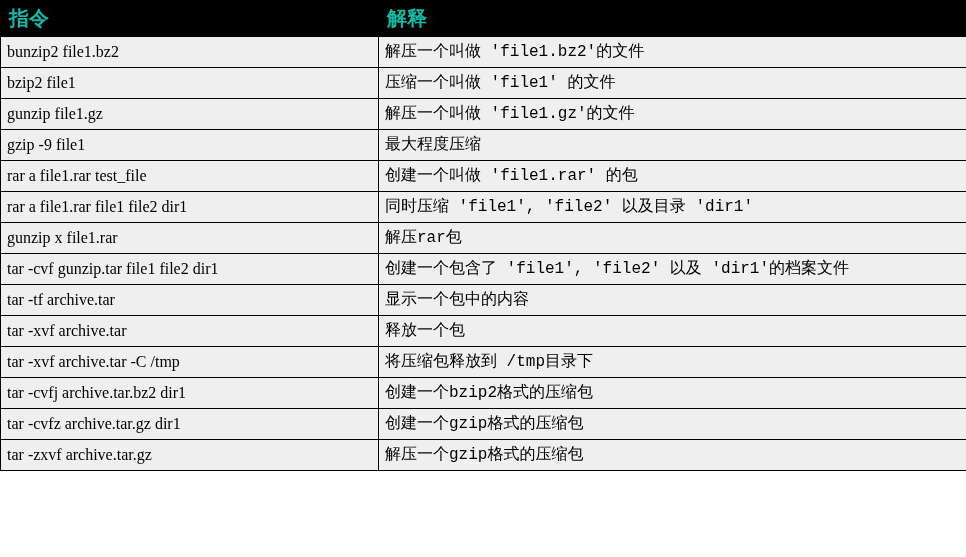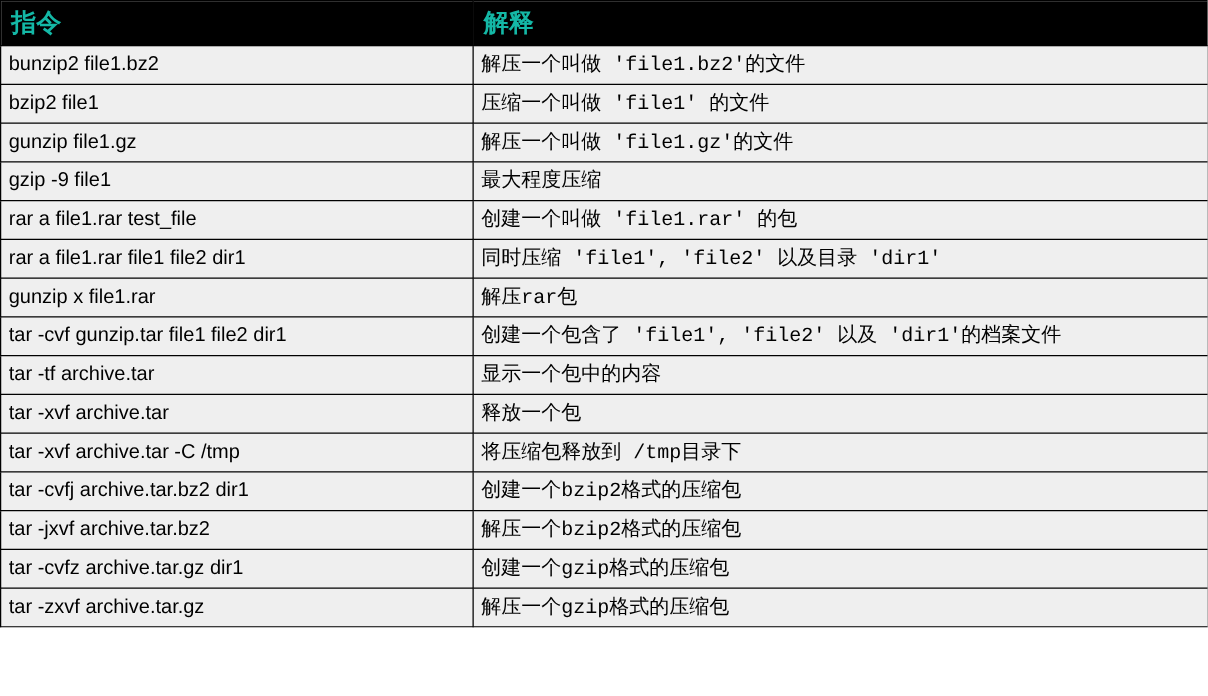--- a/index.html
+++ b/index.html
@@ -31,21 +31,21 @@
     td {
       border: 1px solid #000000;
       padding: 3px 6px;
       font-size: 16px;
       line-height: 1.5;
       vertical-align: middle;
       background: #efefef;
       color: #000000;
     }
     td.cmd {
-      font-family: Liberation Sans, sans-serif;
+      font-family: Liberation Serif, serif;
       letter-spacing: 0;
       white-space: nowrap;
     }
     td.desc {
       font-family: "SimSun", "宋体", "Courier New", monospace;
     }
     col.col-cmd {
       width: 378px;
     }
     col.col-desc {
@@ -110,24 +110,20 @@
         </tr>
         <tr>
           <td class="cmd">tar -xvf archive.tar -C /tmp</td>
           <td class="desc">将压缩包释放到 /tmp目录下</td>
         </tr>
         <tr>
           <td class="cmd">tar -cvfj archive.tar.bz2 dir1</td>
           <td class="desc">创建一个bzip2格式的压缩包</td>
         </tr>
         <tr>
-          <td class="cmd">tar -jxvf archive.tar.bz2</td>
-          <td class="desc">解压一个bzip2格式的压缩包</td>
-        </tr>
-        <tr>
           <td class="cmd">tar -cvfz archive.tar.gz dir1</td>
           <td class="desc">创建一个gzip格式的压缩包</td>
         </tr>
         <tr>
           <td class="cmd">tar -zxvf archive.tar.gz</td>
           <td class="desc">解压一个gzip格式的压缩包</td>
         </tr>
       </tbody>
   </table>
 </div>

